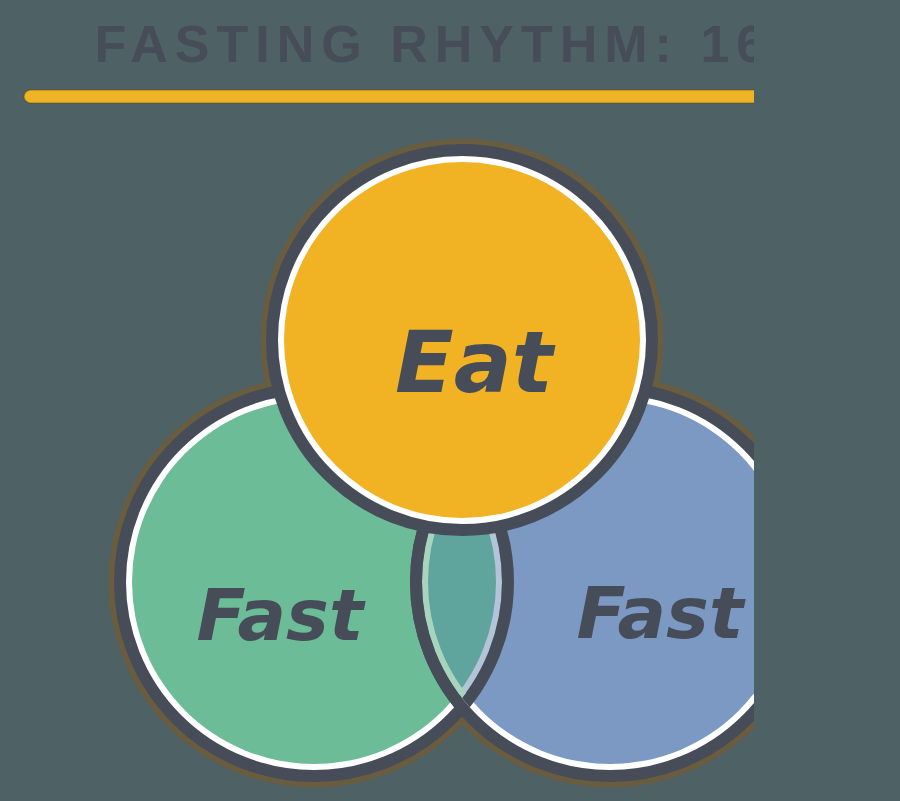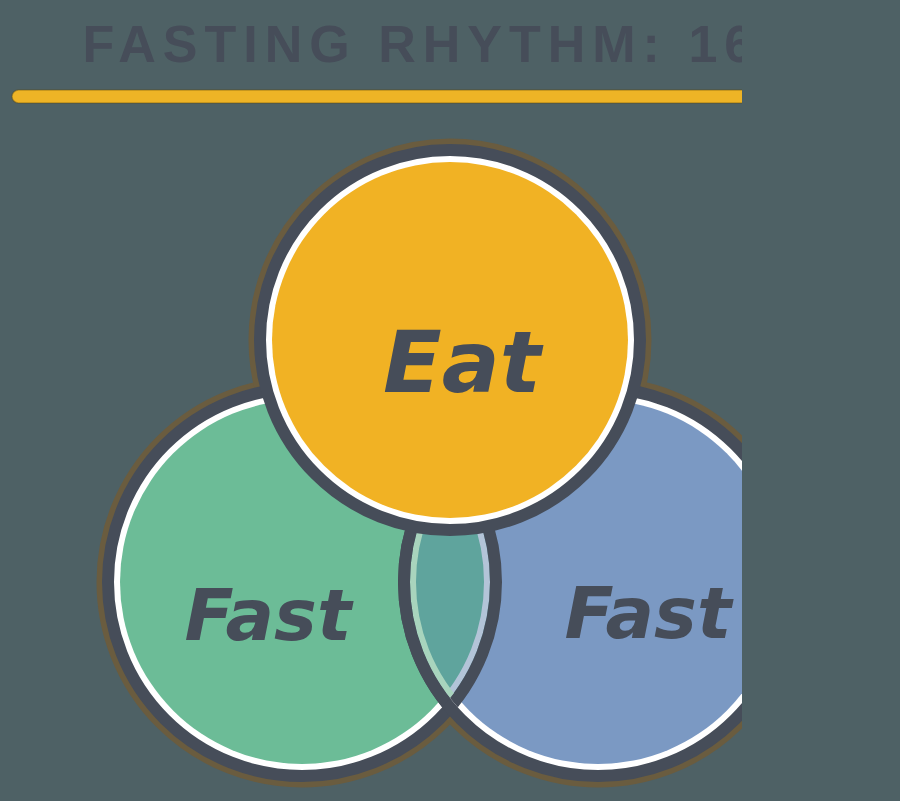--- a/index.html
+++ b/index.html
@@ -7,20 +7,21 @@
     padding: 0;
     background: var(--c-background, #4e6165);
   }
   .stage {
     position: relative;
     width: 742px;
     height: 801px;
     overflow: hidden;
     background: var(--c-background, #4e6165);
     font-family: "Liberation Sans", sans-serif;
+    padding-left: 12px;
   }
   svg { display: block; }
 
   
   .title-text {
     fill: var(--c-ink, #464d59);
     font-family: "Liberation Sans", sans-serif;
     font-weight: bold;
     font-size: 52px;
     letter-spacing: 7px;

